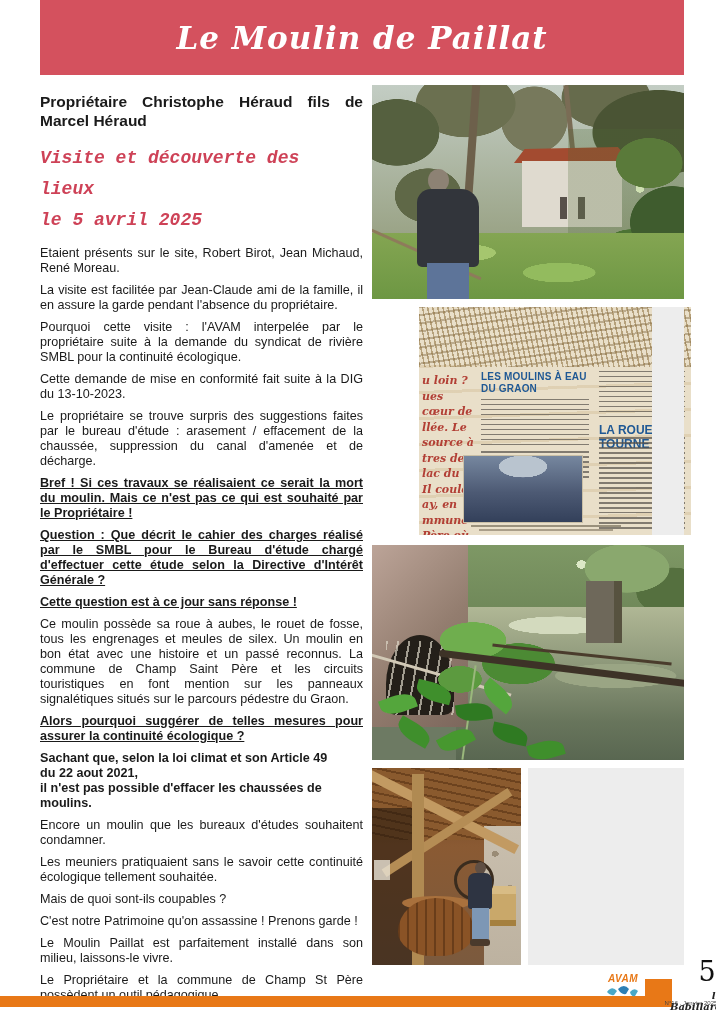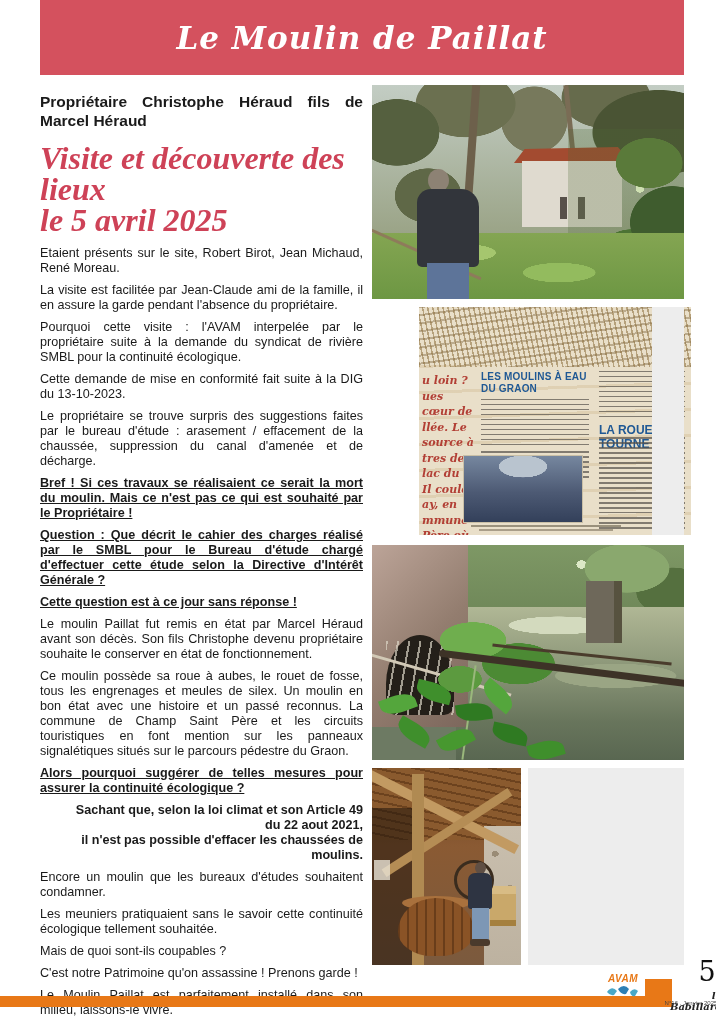--- a/index.html
+++ b/index.html
@@ -8,25 +8,25 @@
 
   
   .banner{position:absolute;left:40px;top:0;width:644px;height:75px;background:#d4515e;
           display:flex;align-items:center;justify-content:center;}
   .banner-title{color:#ffffff;font-family:"DejaVu Serif", serif;font-style:italic;font-weight:bold;
                 font-size:31px;letter-spacing:1px;}
 
   
   .leftcol{position:absolute;left:40px;top:92px;width:323px;}
   .author{font-weight:bold;font-size:15.5px;line-height:19px;text-align:justify;margin:0 0 4px;}
-  .headline{color:#ce4257;font-family:Liberation Serif, serif;font-style:italic;font-weight:bold;
-            font-size:32px;line-height:31px;margin:13px 0 10px;}
+  .headline{color:#ce4257;font-family:Liberation Mono, monospace;font-style:italic;font-weight:bold;
+            font-size:18px;line-height:31px;margin:13px 0 10px;}
   .para{font-size:12.6px;line-height:15px;margin:0 0 7px;text-align:justify;}
   .para.b{font-weight:bold;text-decoration:underline;}
-  .para.bc{font-weight:bold;text-align:right;white-space:pre-line;}
+  .para.bc{font-weight:bold;text-align:left;white-space:pre-line;}
 
   
   .ph{position:absolute;overflow:hidden;}
   .ph *{position:absolute;}
 
   
   .p1{left:372px;top:85px;width:312px;height:214px;background:#d8e3e5;}
   .p1 .canopy{left:0;top:0;width:312px;height:158px;
     background:
       radial-gradient(70px 55px at 8% 30%, #55603f 60%, transparent 61%),
@@ -192,21 +192,20 @@
       <div>le 5 avril 2025</div>
     </div>
     <p class="para">Etaient présents sur le site, Robert Birot, Jean Michaud, René Moreau.</p>
     <p class="para">La visite est facilitée par Jean-Claude ami de la famille, il en assure la garde pendant l'absence du propriétaire.</p>
     <p class="para">Pourquoi cette visite : l'AVAM interpelée par le propriétaire suite à la demande du syndicat de rivière SMBL pour la continuité écologique.</p>
     <p class="para">Cette demande de mise en conformité fait suite à la DIG du 13-10-2023.</p>
     <p class="para">Le propriétaire se trouve surpris des suggestions faites par le bureau d'étude : arasement / effacement de la chaussée, suppression du canal d'amenée et de décharge.</p>
     <p class="para b">Bref ! Si ces travaux se réalisaient ce serait la mort du moulin. Mais ce n'est pas ce qui est souhaité par le Propriétaire !</p>
     <p class="para b">Question : Que décrit le cahier des charges réalisé par le SMBL pour le Bureau d'étude chargé d'effectuer cette étude selon la Directive d'Intérêt Générale ?</p>
     <p class="para b">Cette question est à ce jour sans réponse !</p>
-    <p class="para">Le moulin Paillat fut remis en état par Marcel Héraud avant son décès. Son fils Christophe devenu propriétaire souhaite le conserver en état de fonctionnement.</p>
     <p class="para">Ce moulin possède sa roue à aubes, le rouet de fosse, tous les engrenages et meules de silex. Un moulin en bon état avec une histoire et un passé reconnus. La commune de Champ Saint Père et les circuits touristiques en font mention sur les panneaux signalétiques situés sur le parcours pédestre du Graon.</p>
     <p class="para b">Alors pourquoi suggérer de telles mesures pour assurer la continuité écologique ?</p>
     <p class="para bc">Sachant que, selon la loi climat et son Article 49
 du 22 aout 2021,
 il n'est pas possible d'effacer les chaussées de moulins.</p>
     <p class="para">Encore un moulin que les bureaux d'études souhaitent condamner.</p>
     <p class="para">Les meuniers pratiquaient sans le savoir cette continuité écologique tellement souhaitée.</p>
     <p class="para">Mais de quoi sont-ils coupables ?</p>
     <p class="para">C'est notre Patrimoine qu'on assassine !  Prenons garde !</p>
     <p class="para">Le Moulin Paillat est parfaitement installé dans son milieu, laissons-le vivre.</p>

